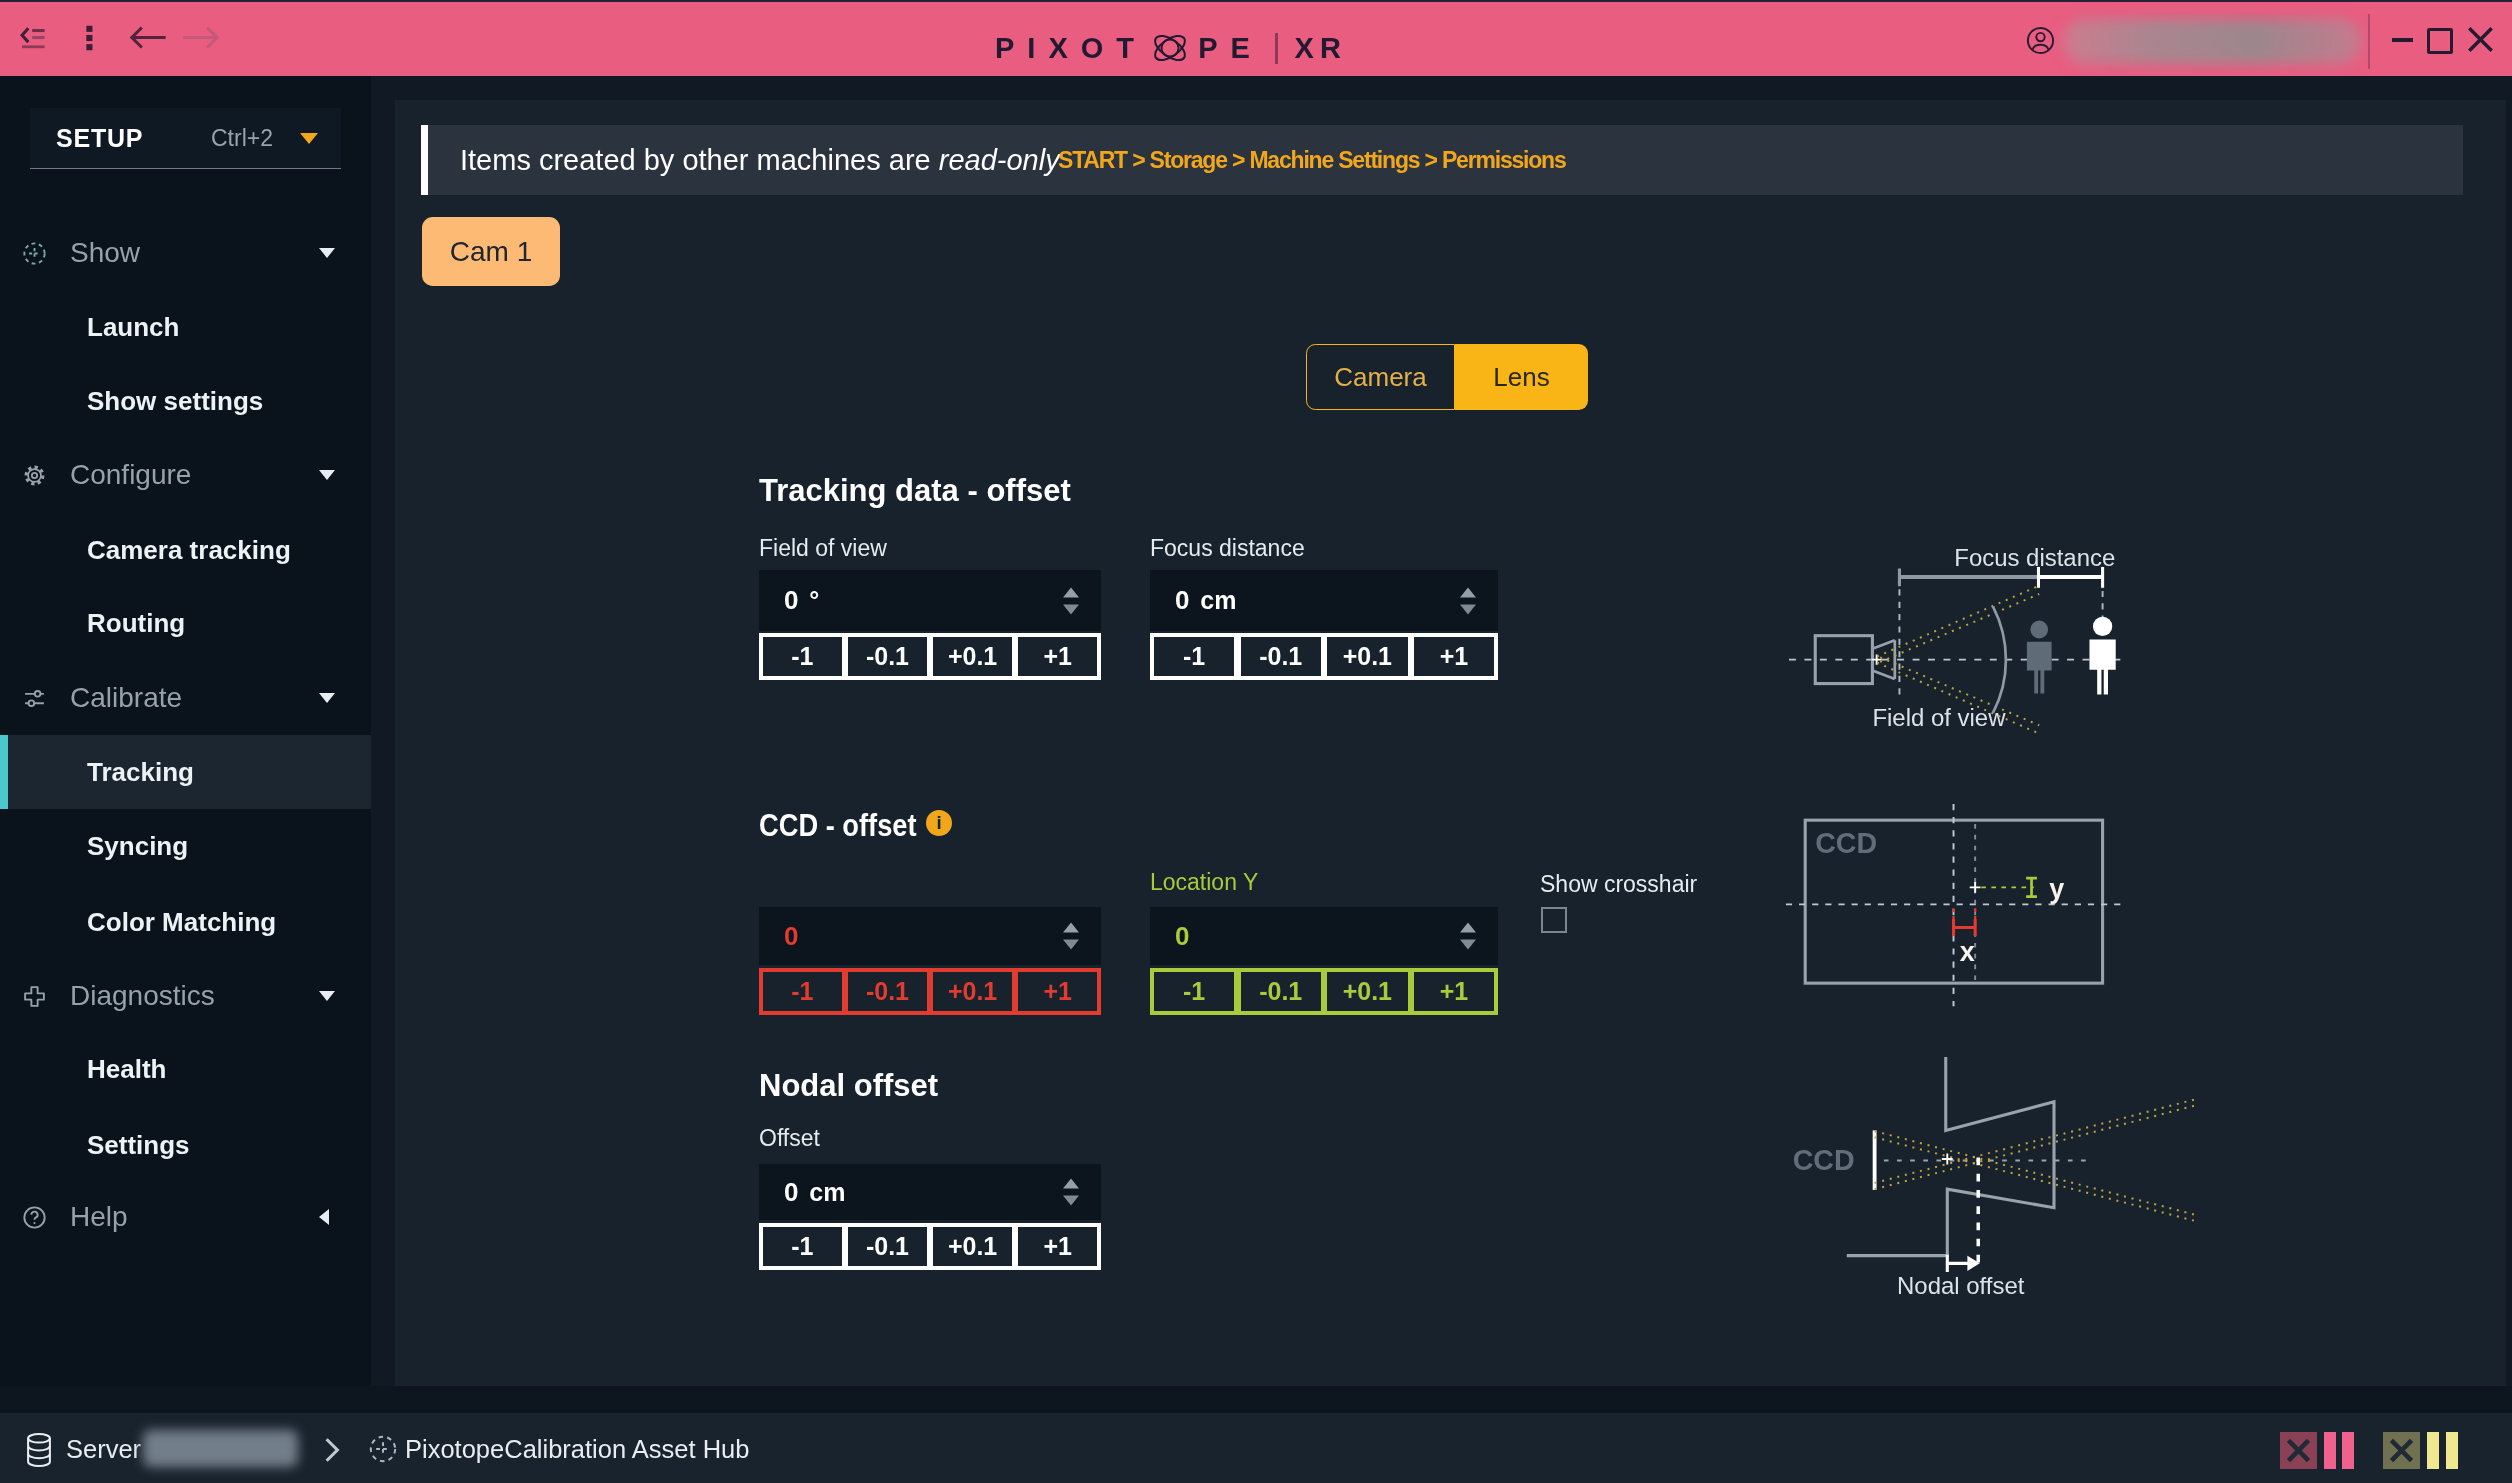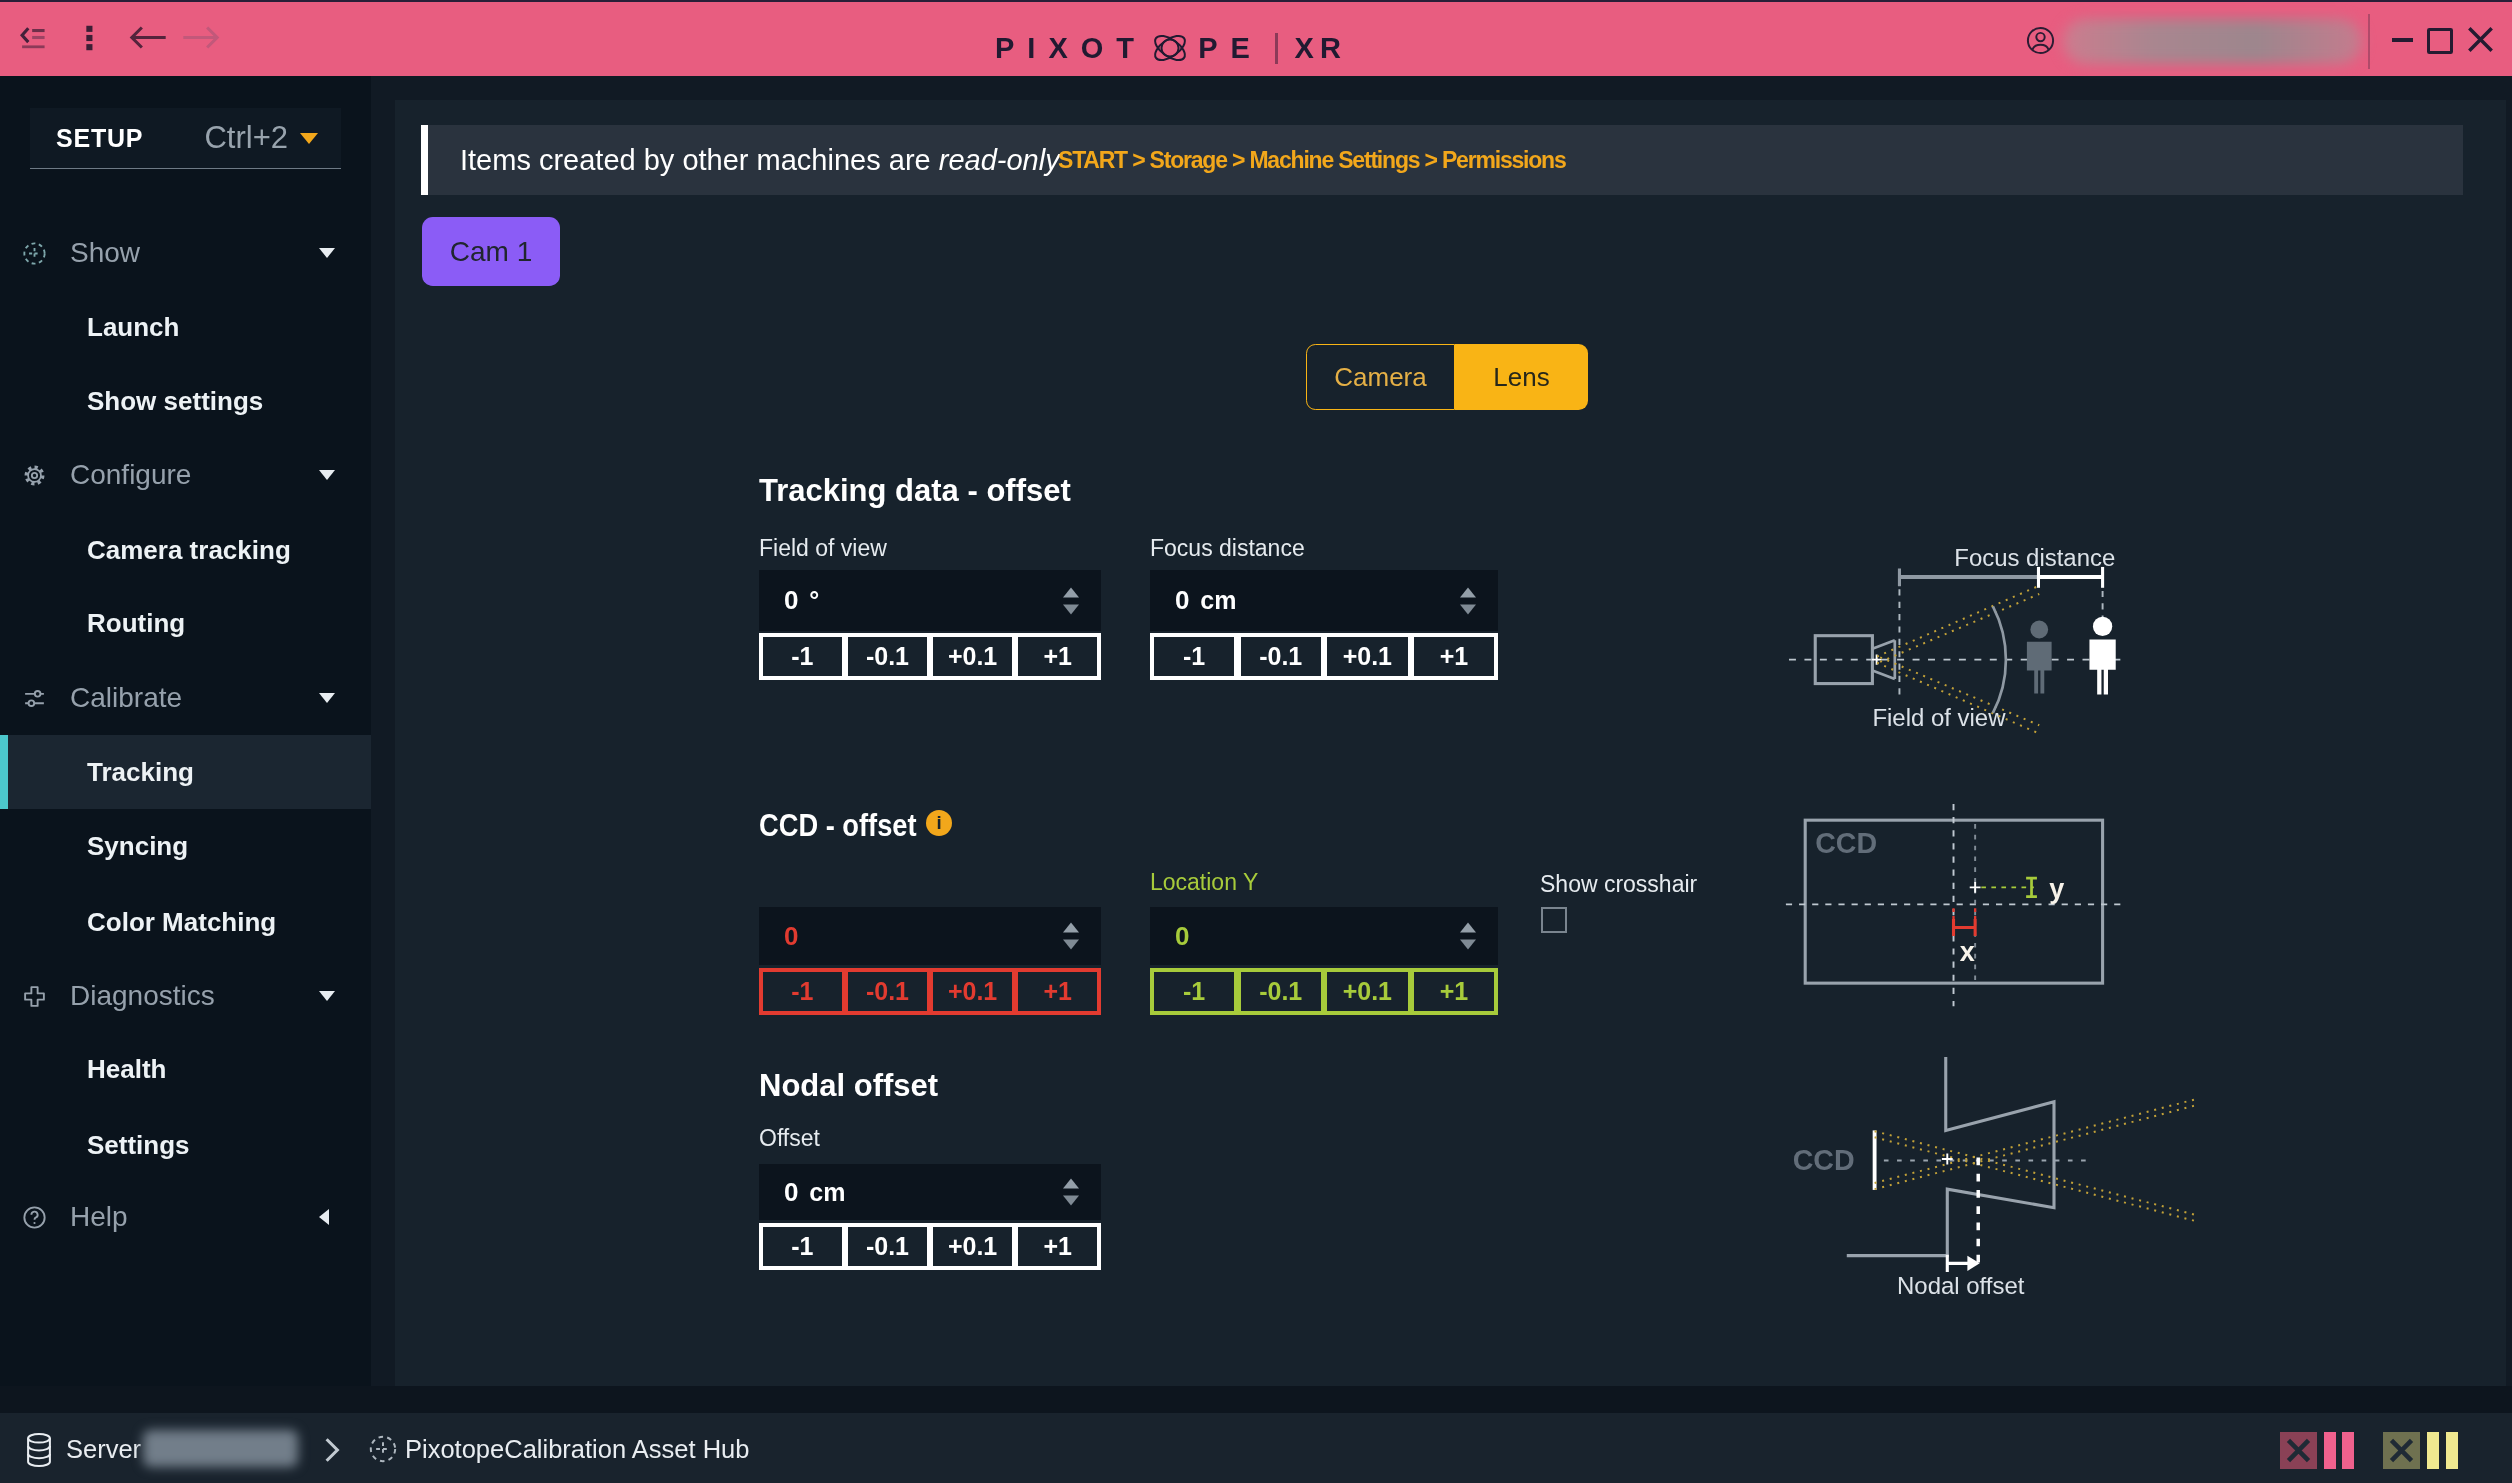--- a/index.html
+++ b/index.html
@@ -10,40 +10,40 @@
 
   
   #topbar { left:0; top:0; width:2512px; height:76px; background:#e85d80; }
   #topline { left:0; top:0; width:2512px; height:2.3px; background:#281f38; }
 
   
   #sidebar { left:0; top:76px; width:371px; height:1310px; background:#0a131c; }
   #setupbox { left:30px; top:108px; width:311px; height:61px; background:#0f1923;
      border-bottom:1.5px solid #6e7a85; display:flex; align-items:center; padding:0 23px 0 26px; }
   #setupbox .t1 { color:#fff; font-size:25px; font-weight:bold; letter-spacing:0.8px; }
-  #setupbox .t2 { color:#98a3ad; font-size:31px; margin-left:auto; margin-right:12px; }
+  #setupbox .t2 { color:#98a3ad; font-size:23px; margin-left:auto; margin-right:27px; }
   .caret-down-y { width:0; height:0; border-left:9.3px solid transparent; border-right:9.3px solid transparent; border-top:11.6px solid #f2a71b; }
   .caret-down-w { width:0; height:0; border-left:8.5px solid transparent; border-right:8.5px solid transparent; border-top:10.8px solid #e8edf1; }
   .caret-left-w { width:0; height:0; border-top:8.5px solid transparent; border-bottom:8.5px solid transparent; border-right:10.8px solid #e8edf1; }
 
   .mrow { position:absolute; left:0; width:371px; height:74px; display:flex; align-items:center; }
   .mrow .ic { position:absolute; left:22.4px; width:25px; height:25px; }
   .mrow .glabel { position:absolute; left:70px; color:#96a1ac; font-size:28px; }
   .mrow .slabel { position:absolute; left:87px; color:#edf2f5; font-size:26px; font-weight:600; }
   .mrow .crt { position:absolute; left:319px; }
   #activerow { left:0; top:735px; width:371px; height:74px; background:#1b2631; }
   #activebar { left:0; top:735px; width:7.7px; height:74px; background:#4cc7cb; }
 
   
   #panel { left:395px; top:100px; width:2111px; height:1286px; background:#17222c; }
   #notice { left:421px; top:125px; width:2042px; height:70px; background:#2a333e;
      border-left:7px solid #ffffff; display:flex; align-items:center; }
   #notice .msg { color:#fff; font-size:29px; margin-left:32px; }
   #notice .bc { color:#f2a71b; font-size:23px; font-weight:bold; letter-spacing:-1.2px; position:absolute; left:630px; }
-  #cam1 { left:422px; top:217px; width:138px; height:69px; background:#8b5cf6; border-radius:10.8px;
+  #cam1 { left:422px; top:217px; width:138px; height:69px; background:#fdba74; border-radius:10.8px;
      display:flex; align-items:center; justify-content:center; color:#20262e; font-size:28px; }
 
   
   #toggle { left:1306px; top:344px; height:66px; display:flex; }
   #tg-camera { width:149px; border:1.5px solid #f9b415; border-radius:9.3px 0 0 9.3px;
      color:#e5b046; font-size:26px; display:flex; align-items:center; justify-content:center; }
   #tg-lens { width:133px; background:#f9b415; border-radius:0 9.3px 9.3px 0;
      color:#27271b; font-size:26px; display:flex; align-items:center; justify-content:center; }
 
   

